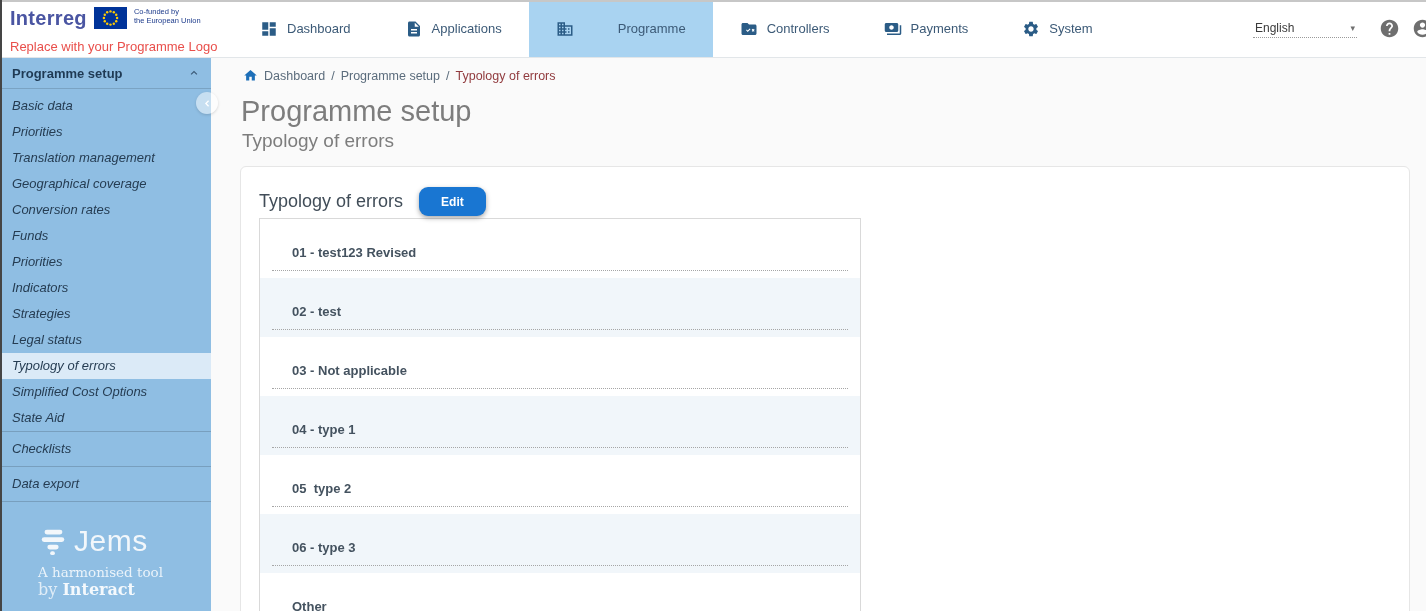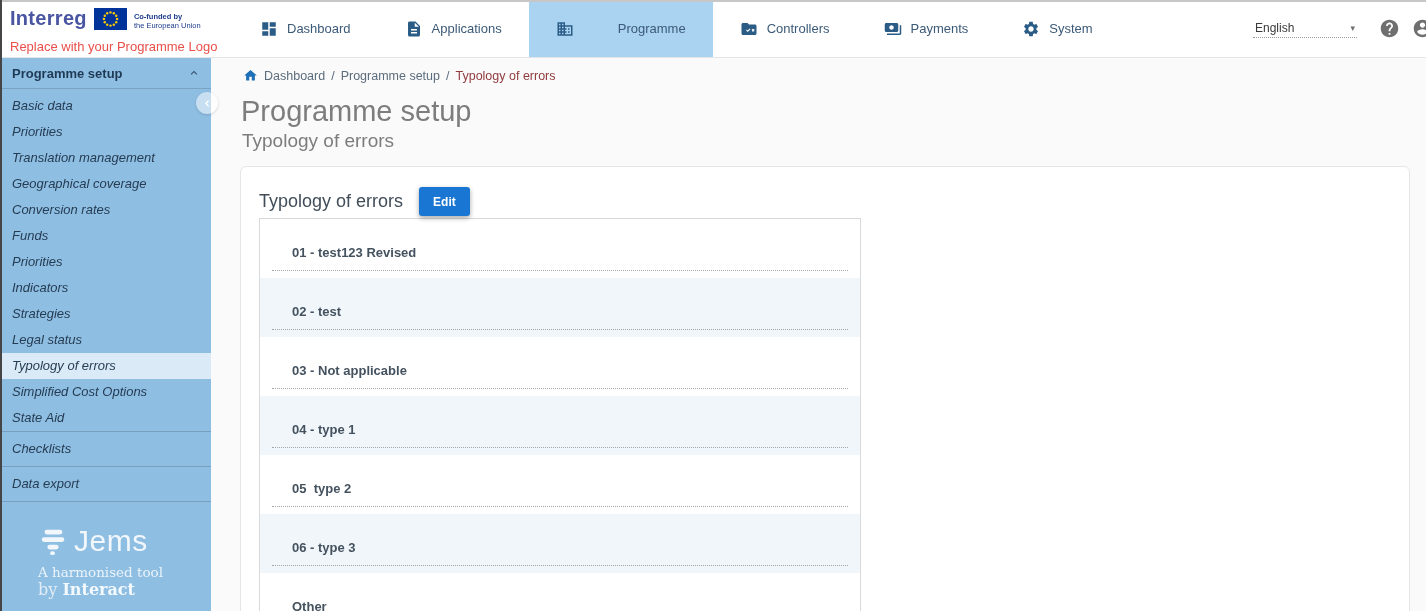--- a/index.html
+++ b/index.html
@@ -5,25 +5,25 @@
   * { margin:0; padding:0; box-sizing:border-box; }
   html,body { width:1426px; height:611px; overflow:hidden; background:#fafafa;
               font-family:"Liberation Sans", sans-serif; }
   .frame-top { position:absolute; top:0; left:0; right:0; height:2px; background:#c7c7c7; z-index:90; }
   .frame-left { position:absolute; top:0; left:0; bottom:0; width:2px; background:#454545; z-index:95; }
 
   
   .topbar { position:absolute; top:0; left:0; right:0; height:58px; background:#fff;
             border-bottom:1px solid #e2e6e9; display:flex; align-items:stretch; z-index:40; }
   .logo-area { width:233px; padding:7px 0 0 10px; flex:none; }
-  .logo-row { display:flex; align-items:flex-end; gap:7px; }
+  .logo-row { display:flex; align-items:flex-start; gap:7px; }
   .interreg { font-size:20px; font-weight:bold; color:#4a55a2; letter-spacing:.3px; }
   .eu-flag { width:33px; height:22px; flex:none; }
   .cofunded { font-size:7.5px; line-height:9px; color:#1e3c8c; }
-  .cofunded .l1 { font-weight:bold; }
+  .cofunded .l1 { font-weight:normal; }
   .logo-placeholder { margin-top:9px; font-size:13px; color:#e94f4b; }
 
   .nav { display:flex; align-items:stretch; height:100%; }
   .nav-item { display:flex; align-items:center; gap:9px; padding:0 27px; cursor:pointer;
               text-decoration:none; }
   .nav-item.active { background:#a9d3f1;gap:44px; }
   .nav-icon { width:18px; height:18px; fill:#2b5c86; flex:none; }
   .nav-label { font-size:13px; color:#3c5a77; }
 
   .lang { margin-left:auto; align-self:center; width:104px; display:flex; align-items:center;
@@ -69,22 +69,22 @@
   .breadcrumb svg { width:15px; height:15px; fill:#1d6fb8; cursor:pointer; }
   .breadcrumb a { color:#5b6c7c; text-decoration:none; cursor:pointer; }
   .breadcrumb .current { color:#913b3e; }
   h1 { margin:12px 0 0 30px; font-size:29px; line-height:32px; font-weight:400; color:#7d7d7d; }
   h2 { margin:3px 0 0 31px; font-size:19px; font-weight:400; color:#7d7d7d; }
 
   .card { margin:14px 16px 0 29px; min-height:470px; background:#fff;
           border:1px solid #e6e6e6; border-radius:6px 6px 0 0; }
   .card-head { display:flex; align-items:center; gap:16px; padding:20px 0 0 18px; }
   .card-title { font-size:18px; color:#414d58; }
-  .edit-btn { height:29px; padding:0 14px; background:#1976d2; color:#fff; font-size:12px;
-              font-weight:bold; border:none; border-radius:3px; cursor:pointer;
+  .edit-btn { height:29px; padding:0 22px; background:#1976d2; color:#fff; font-size:12px;
+              font-weight:bold; border:none; border-radius:9px; cursor:pointer;
               box-shadow:0 2px 5px rgba(0,0,0,.35); font-family:"Liberation Sans",sans-serif; }
 
   .typo-list { margin:2px 0 0 18px; width:602px; border:1px solid #d9d9d9; background:#fff; }
   .typo-row { height:59px; position:relative; }
   .typo-row:nth-child(even) { background:#f1f6fa; }
   .row-inner { margin:0 12px; height:100%; position:relative;font-weight:bold; }
   .row-text { position:absolute; top:26px; left:20px; font-size:13px; color:#44525f;
               white-space:pre-wrap; }
   .row-line { position:absolute; left:0; right:0; top:51px; border-bottom:1px dotted #a6a6a6; }
 </style>

